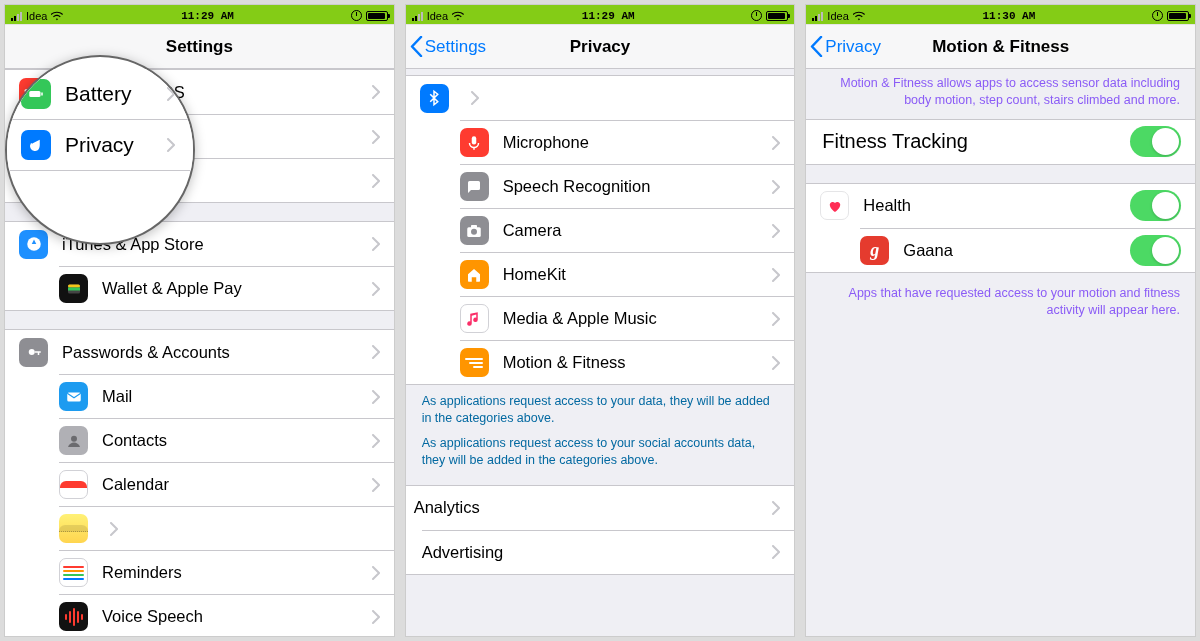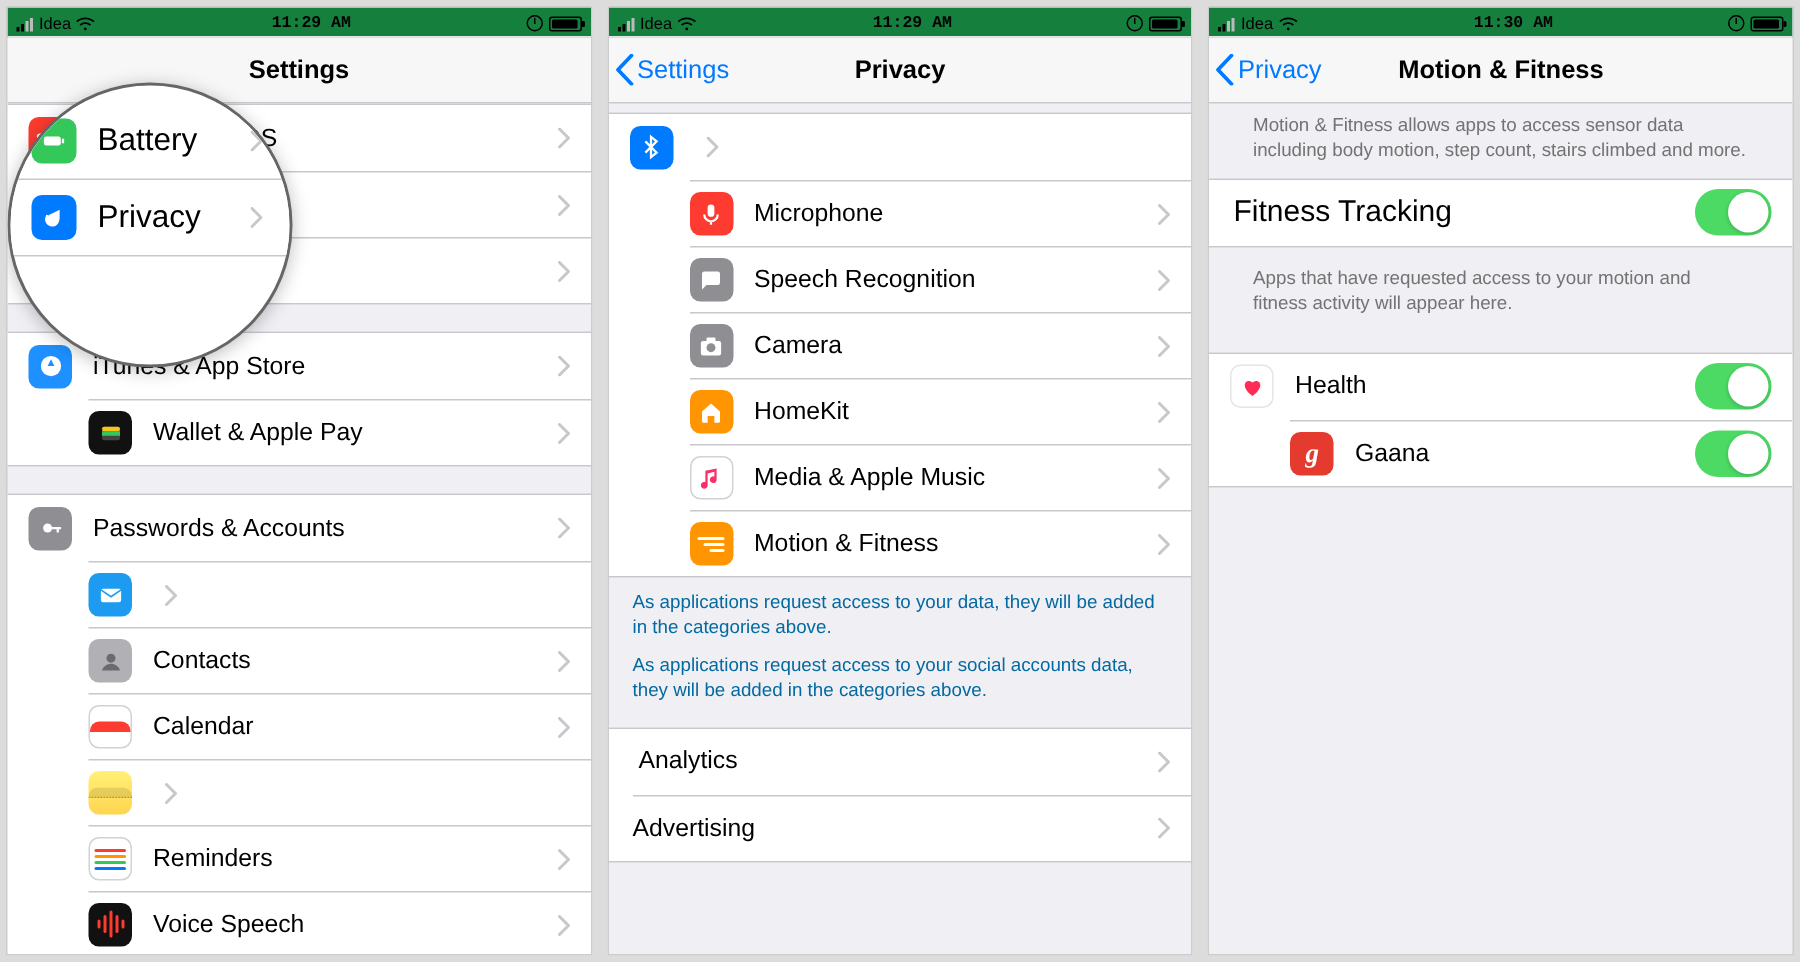--- a/index.html
+++ b/index.html
@@ -19,21 +19,21 @@
     position:relative;
     overflow:hidden;
     border:1px solid #ccc;
   }
   
   .status-bar {
     height:20px;
     display:flex; align-items:center; justify-content:space-between;
     padding:2px 6px 0 6px;
     font-size:11px; font-weight:500;
-    background:#15803d;
+    background:#84cc16;
     border-bottom:1px solid #e5e5e7;
   }
   .status-left, .status-right { display:flex; align-items:center; gap:4px; }
   .status-center { font-weight:600;font-family:Liberation Mono, monospace; }
   
   .signal { display:inline-flex; align-items:flex-end; gap:1px; height:10px; }
   .signal i { width:2px; background:#000; display:inline-block; }
   .signal i.off { background:#bbb; }
   .signal i:nth-child(1){height:3px} .signal i:nth-child(2){height:5px}
   .signal i:nth-child(3){height:7px} .signal i:nth-child(4){height:9px}
@@ -58,21 +58,21 @@
   .nav-back {
     position:absolute; left:4px; top:0; bottom:0;
     display:flex; align-items:center; gap:2px;
     color:#007aff; font-size:17px;
   }
   .nav-back svg { width:13px; height:21px; }
   
   .group { margin-top:0; }
   .group + .group { margin-top:18px; }
   .group.footer-text, .group.header-text {
-    padding:6px 29px; font-size:12.5px; color:#737373; line-height:1.35;
+    padding:6px 15px; font-size:12.5px; color:#8b5cf6; line-height:1.35;text-align:right;
   }
   .cells {
     background:#fff;
     border-top:0.5px solid #c8c7cc;
     border-bottom:0.5px solid #c8c7cc;
   }
   .cell {
     display:flex; align-items:center;
     min-height:44px; padding:6px 14px 6px 14px;
     position:relative;
@@ -296,20 +296,21 @@
               </svg>
             </span>
           </div>
           <div class="cell">
             <div class="app-icon ic-mail">
               <svg viewBox="0 0 24 24" fill="#fff">
                 <rect x="3" y="6" width="18" height="12" rx="2"></rect>
                 <path d="M3 7l9 6 9-6" stroke="#1d9bf0" stroke-width="1.5" fill="none"></path>
               </svg>
             </div>
+            <div class="cell-label">Mail</div>
             <span class="chevron">
               <svg viewBox="0 0 8 14">
                 <path d="M1 1l6 6-6 6" stroke="#c7c7cc" stroke-width="2" fill="none" stroke-linecap="round"></path>
               </svg>
             </span>
           </div>
           <div class="cell">
             <div class="app-icon ic-contacts">
               <svg viewBox="0 0 24 24" fill="#6b6b6f">
                 <circle cx="12" cy="9" r="4" fill="#6b6b6f"></circle>
@@ -542,21 +543,21 @@
                 <path d="M1 1l6 6-6 6" stroke="#c7c7cc" stroke-width="2" fill="none" stroke-linecap="round"></path>
               </svg>
             </span>
           </div>
         </div>
       </div>
   <div class="wrap-foot">As applications request access to your data, they will be added in the categories above.</div>
   <div class="wrap-foot" style="padding-top:0">As applications request access to your social accounts data, they will be added in the categories above.</div>
   <div class="group" style="margin-top:8px">
         <div class="cells" id="s2gb">
-          <div class="cell no-icon" style="margin-left: 0px; padding-left: 20px;">
+          <div class="cell no-icon" style="margin-left: 0px; padding-left: 8px;">
             <div class="cell-label">Analytics</div>
             <span class="chevron">
               <svg viewBox="0 0 8 14">
                 <path d="M1 1l6 6-6 6" stroke="#c7c7cc" stroke-width="2" fill="none" stroke-linecap="round"></path>
               </svg>
             </span>
           </div>
           <div class="cell no-icon">
             <div class="cell-label">Advertising</div>
             <span class="chevron">
@@ -607,22 +608,20 @@
   <div class="group header-text">Motion &amp; Fitness allows apps to access sensor data including body motion, step count, stairs climbed and more.</div>
   <div class="group" style="margin-top:4px">
         <div class="cells">
     <div class="cell switch-row no-icon" style="margin-left:0;padding-left:16px">
       <div class="cell-label">Fitness Tracking</div>
       <div class="toggle"></div>
     </div>
   </div>
       </div>
 
-  <div class="group footer-text" style="margin-top:6px">Apps that have requested access to your motion and fitness activity will appear here.</div>
-
   <div class="group">
         <div class="cells" id="s3gb">
           <div class="cell" style="margin-left: 0px; padding-left: 14px;">
             <div class="app-icon ic-health">
               <svg viewBox="0 0 24 24">
                 <path d="M12 20s-7-4.5-7-10a4 4 0 0 1 7-2 4 4 0 0 1 7 2c0 5.5-7 10-7 10z" fill="#ff2d55"></path>
               </svg>
             </div>
             <div class="cell-label">Health</div>
             <div class="toggle"></div>
@@ -630,15 +629,17 @@
           <div class="cell">
             <div class="app-icon ic-gaana">
               <span class="gaana-g">g</span>
             </div>
             <div class="cell-label">Gaana</div>
             <div class="toggle"></div>
           </div>
         </div>
       </div>
 
+  <div class="group footer-text" style="margin-top:6px">Apps that have requested access to your motion and fitness activity will appear here.</div>
+
 </div>
 
 </div>
 
 </body></html>

